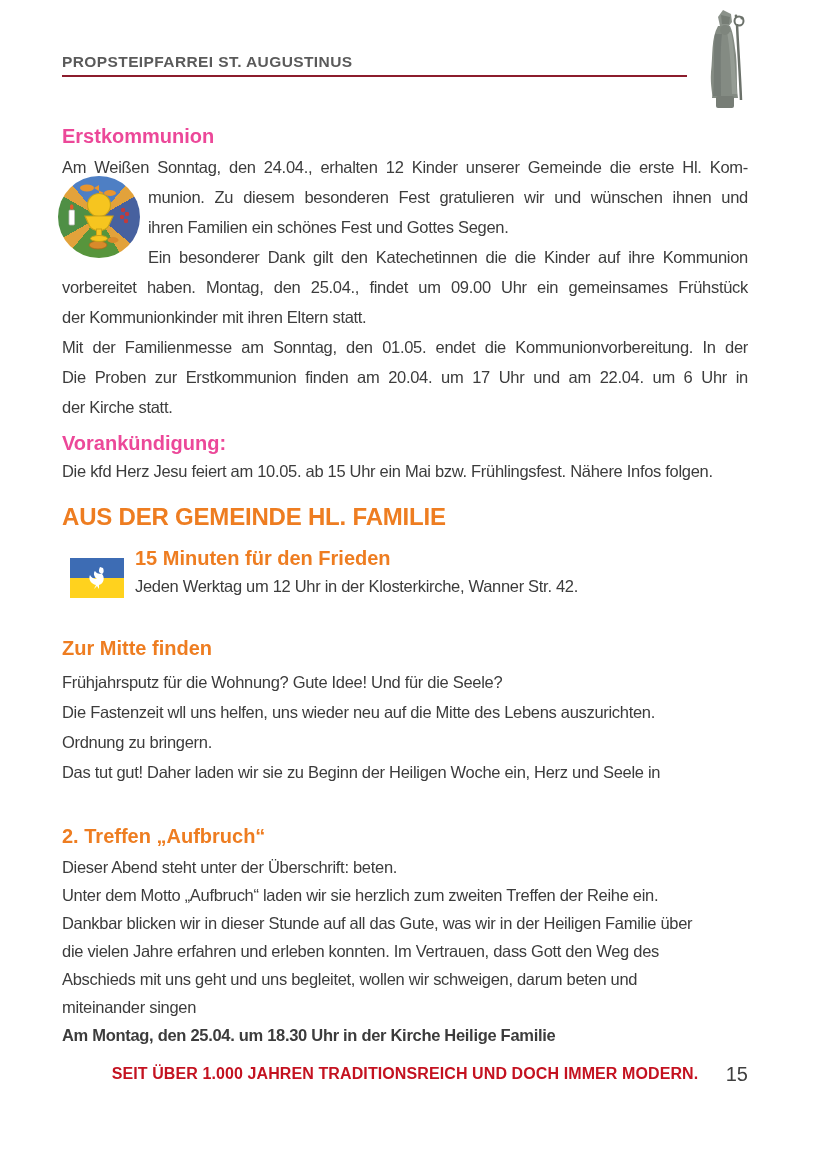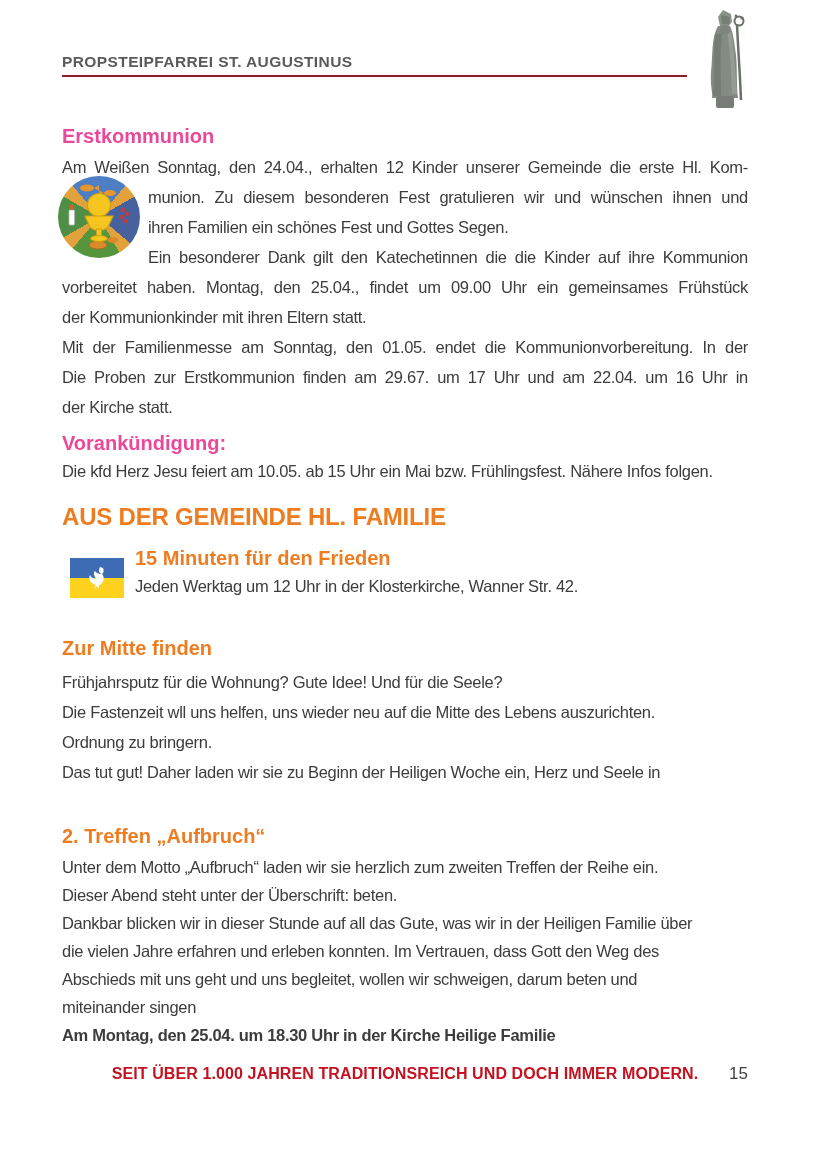--- a/index.html
+++ b/index.html
@@ -88,21 +88,21 @@
   .frieden-col { margin-left: 11px; }
 
   
   .footer-row { position: relative; margin-top: 13px; height: 26px; }
   .slogan {
     color: #c41220; font-size: 16px; font-weight: bold;
     line-height: 24px; text-align: center; letter-spacing: .1px; white-space: nowrap;
   }
   .pagenum {
     position: absolute; right: 0; top: 0;
-    color: #3f3f3f; font-size: 17px; line-height: 24px;
+    color: #3f3f3f; font-size: 20px; line-height: 24px;
   }
 </style>
 </head>
 <body>
 
 <div class="page">
 
   <div class="hdr-title">PROPSTEIPFARREI ST. AUGUSTINUS</div>
   <div class="hdr-rule"></div>
 
@@ -149,21 +149,21 @@
   </div>
 
   <div class="erst-body mt-body">
     <div class="bl jl">Am Weißen Sonntag, den 24.04., erhalten 12 Kinder unserer Gemeinde die erste Hl. Kom-</div>
     <div class="bl jl indent">munion. Zu diesem besonderen Fest gratulieren wir und wünschen ihnen und</div>
     <div class="bl indent">ihren Familien ein schönes Fest und Gottes Segen.</div>
     <div class="bl jl indent">Ein besonderer Dank gilt den Katechetinnen die die Kinder auf ihre Kommunion</div>
     <div class="bl jl">vorbereitet haben. Montag, den 25.04., findet um 09.00 Uhr ein gemeinsames Frühstück</div>
     <div class="bl">der Kommunionkinder mit ihren Eltern statt.</div>
     <div class="bl jl">Mit der Familienmesse am Sonntag, den 01.05. endet die Kommunionvorbereitung. In der</div>
-    <div class="bl jl">Die Proben zur Erstkommunion finden am 29.67. um 17 Uhr und am 22.04. um 16 Uhr in</div>
+    <div class="bl jl">Die Proben zur Erstkommunion finden am 20.04. um 17 Uhr und am 22.04. um 6 Uhr in</div>
     <div class="bl">der Kirche statt.</div>
   </div>
 
   <div class="h-pink mt-voran">Vorankündigung:</div>
   <div class="bl">Die kfd Herz Jesu feiert am 10.05. ab 15 Uhr ein Mai bzw. Frühlingsfest. Nähere Infos folgen.</div>
 
   <div class="h-big-orange mt-gem">AUS DER GEMEINDE HL. FAMILIE</div>
 
   <div class="frieden-row mt-frieden">
     <div class="flag">
@@ -182,22 +182,22 @@
   <div class="h-orange mt-mitte">Zur Mitte finden</div>
   <div class="mt-mitte-lines">
     <div class="bl">Frühjahrsputz für die Wohnung? Gute Idee! Und für die Seele?</div>
     <div class="bl">Die Fastenzeit wll uns helfen, uns wieder neu auf die Mitte des Lebens auszurichten.</div>
     <div class="bl">Ordnung zu bringern.</div>
     <div class="bl">Das tut gut! Daher laden wir sie zu Beginn der Heiligen Woche ein, Herz und Seele in</div>
   </div>
 
   <div class="h-orange mt-treffen">2. Treffen „Aufbruch“</div>
   <div class="mt-treffen-lines">
+    <div class="bl lh28">Dieser Abend steht unter der Überschrift: beten.</div>
     <div class="bl lh28">Unter dem Motto „Aufbruch“ laden wir sie herzlich zum zweiten Treffen der Reihe ein.</div>
-    <div class="bl lh28">Dieser Abend steht unter der Überschrift: beten.</div>
     <div class="bl lh28">Dankbar blicken wir in dieser Stunde auf all das Gute, was wir in der Heiligen Familie über</div>
     <div class="bl lh28">die vielen Jahre erfahren und erleben konnten. Im Vertrauen, dass Gott den Weg des</div>
     <div class="bl lh28">Abschieds mit uns geht und uns begleitet, wollen wir schweigen, darum beten und</div>
     <div class="bl lh28">miteinander singen</div>
     <div class="bl lh28 bold">Am Montag, den 25.04. um 18.30 Uhr in der Kirche Heilige Familie</div>
   </div>
 
   <div class="footer-row">
     <div class="slogan">SEIT ÜBER 1.000 JAHREN TRADITIONSREICH UND DOCH IMMER MODERN.</div>
     <div class="pagenum">15</div>

